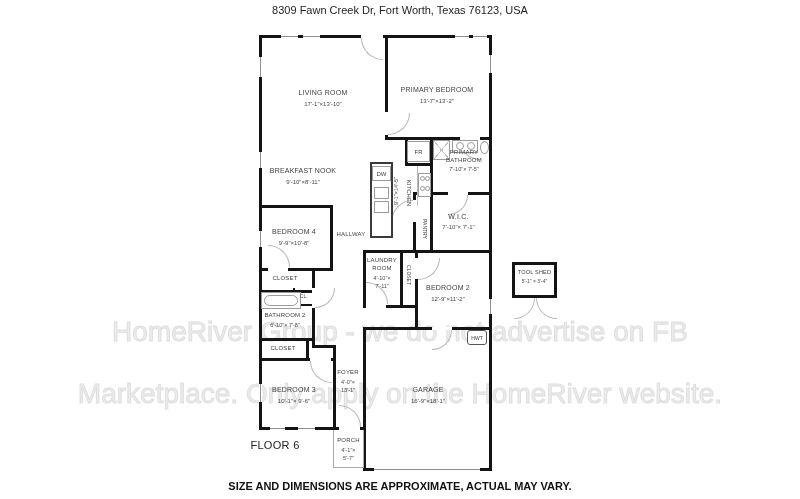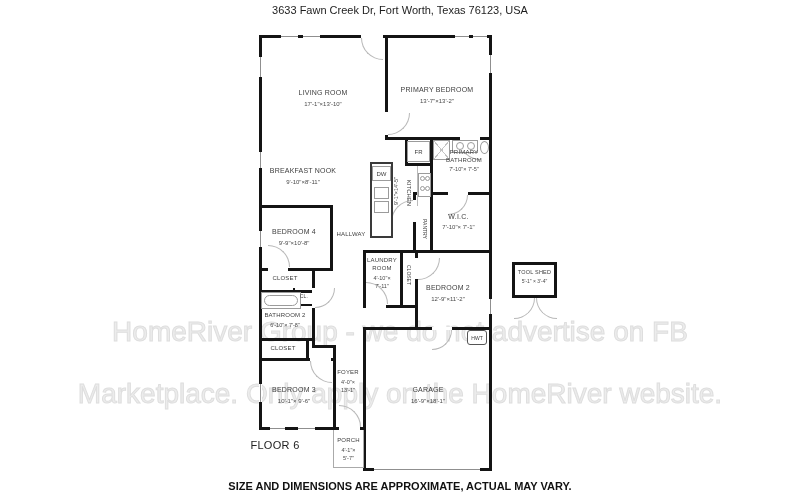--- a/index.html
+++ b/index.html
@@ -32,21 +32,21 @@
   .shed{position:absolute;box-sizing:border-box;border:3px solid #141414;background:#fff;}
   .shower-x{background:linear-gradient(to bottom right,transparent 48%,#c4c4c4 48%,#c4c4c4 52%,transparent 52%),
             linear-gradient(to bottom left,transparent 48%,#c4c4c4 48%,#c4c4c4 52%,transparent 52%);}
   .line{position:absolute;background:#bbbbbb;}
 </style>
 </head>
 <body>
 
 <div id="stage">
 
-  <div class="title">3633 Fawn Creek Dr, Fort Worth, Texas 76123, USA</div>
+  <div class="title">8309 Fawn Creek Dr, Fort Worth, Texas 76123, USA</div>
 
   <div class="wm"><span>HomeRiver Group - we do not advertise on FB</span><br>
   <span>Marketplace. Only apply on the HomeRiver website.</span></div>
 
   <div class="w" style="left:259px;top:35px;width:233px;height:3px"></div>
   <div class="w" style="left:259px;top:35px;width:3px;height:395px"></div>
   <div class="w" style="left:259px;top:427px;width:80px;height:3px"></div>
   <div class="w" style="left:489px;top:35px;width:3px;height:436px"></div>
   <div class="w" style="left:363px;top:468px;width:129px;height:3px"></div>
   <div class="w" style="left:385px;top:35px;width:3px;height:105px"></div>

